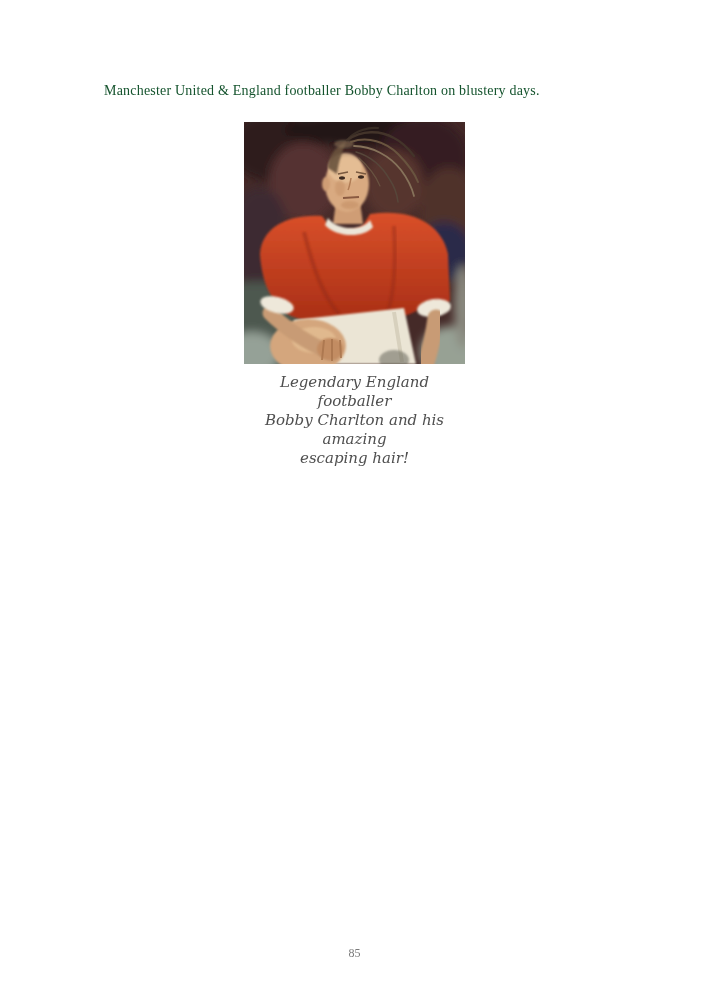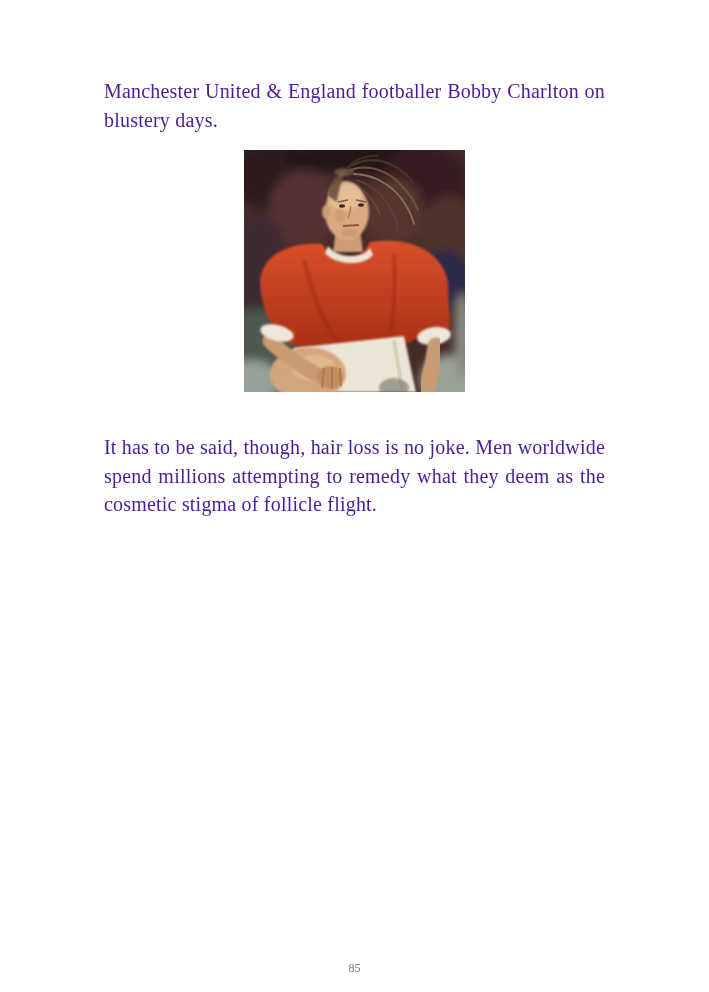--- a/index.html
+++ b/index.html
@@ -8,23 +8,23 @@
     width: 709px;
     height: 992px;
     background: #ffffff;
     box-sizing: border-box;
     padding: 77px 104px 0 104px;
     font-family: "Liberation Serif", serif;
     overflow: hidden;
   }
   .body-text {
     margin: 0 0 12px 0;
-    font-size: 20px;
+    font-size: 14px;
     line-height: 28.5px;
-    color: #4c1d95;
+    color: #14532d;
     text-align: justify;
     letter-spacing: 0.2px;
   }
   .body-text.intro { margin-bottom: 0; }
   .body-text.force-justify { text-align-last: justify; }
   figure.photo-figure {
     width: 221px;
     margin: 16px auto 41px auto;
     padding: 0;
     text-align: center;
@@ -36,21 +36,21 @@
     font-family: "DejaVu Serif", serif;
     font-style: italic;
     font-size: 15px;
     line-height: 19px;
     color: #4f4f4f;
     white-space: pre-line;
   }
   .page-number {
     position: absolute;
     left: 0; right: 0;
-    bottom: 16px;
+    bottom: 31px;
     text-align: center;
     font-size: 12px;
     color: #7a7a7a;
   }
 </style>
 </head>
 <body>
 
 <div class="page">
 
@@ -147,21 +147,23 @@
               <path d="M103,18 C118,8 136,8 150,16 C158,20 164,26 170,34" stroke="#43342a" stroke-width="2.4"></path>
               <path d="M107,20 C124,14 142,20 154,32 C162,40 170,50 174,60" stroke="#69543f" stroke-width="2"></path>
               <path d="M110,24 C128,24 146,34 157,48 C163,56 168,66 170,74" stroke="#86725a" stroke-width="1.8"></path>
               <path d="M112,30 C126,34 138,44 146,58 C150,64 153,72 154,80" stroke="#57463a" stroke-width="1.5"></path>
               <path d="M115,36 C124,44 132,54 136,64" stroke="#6e5b46" stroke-width="1.2" opacity="0.8"></path>
             </g>
           </g>
         </g>
       </svg>
     </div>
+    <figcaption class="photo-caption">Legendary England footballer
+Bobby Charlton and his amazing
+escaping hair!</figcaption>
   </figure>
 
-  <p class="body-text">It has to be said, though, hair loss is no joke. Men worldwide spend millions attempting to remedy what they deem as the cosmetic stigma of follicle flight.</p>
 
 
 
 
   <div class="page-number">85</div>
 </div>
 
 </body></html>

